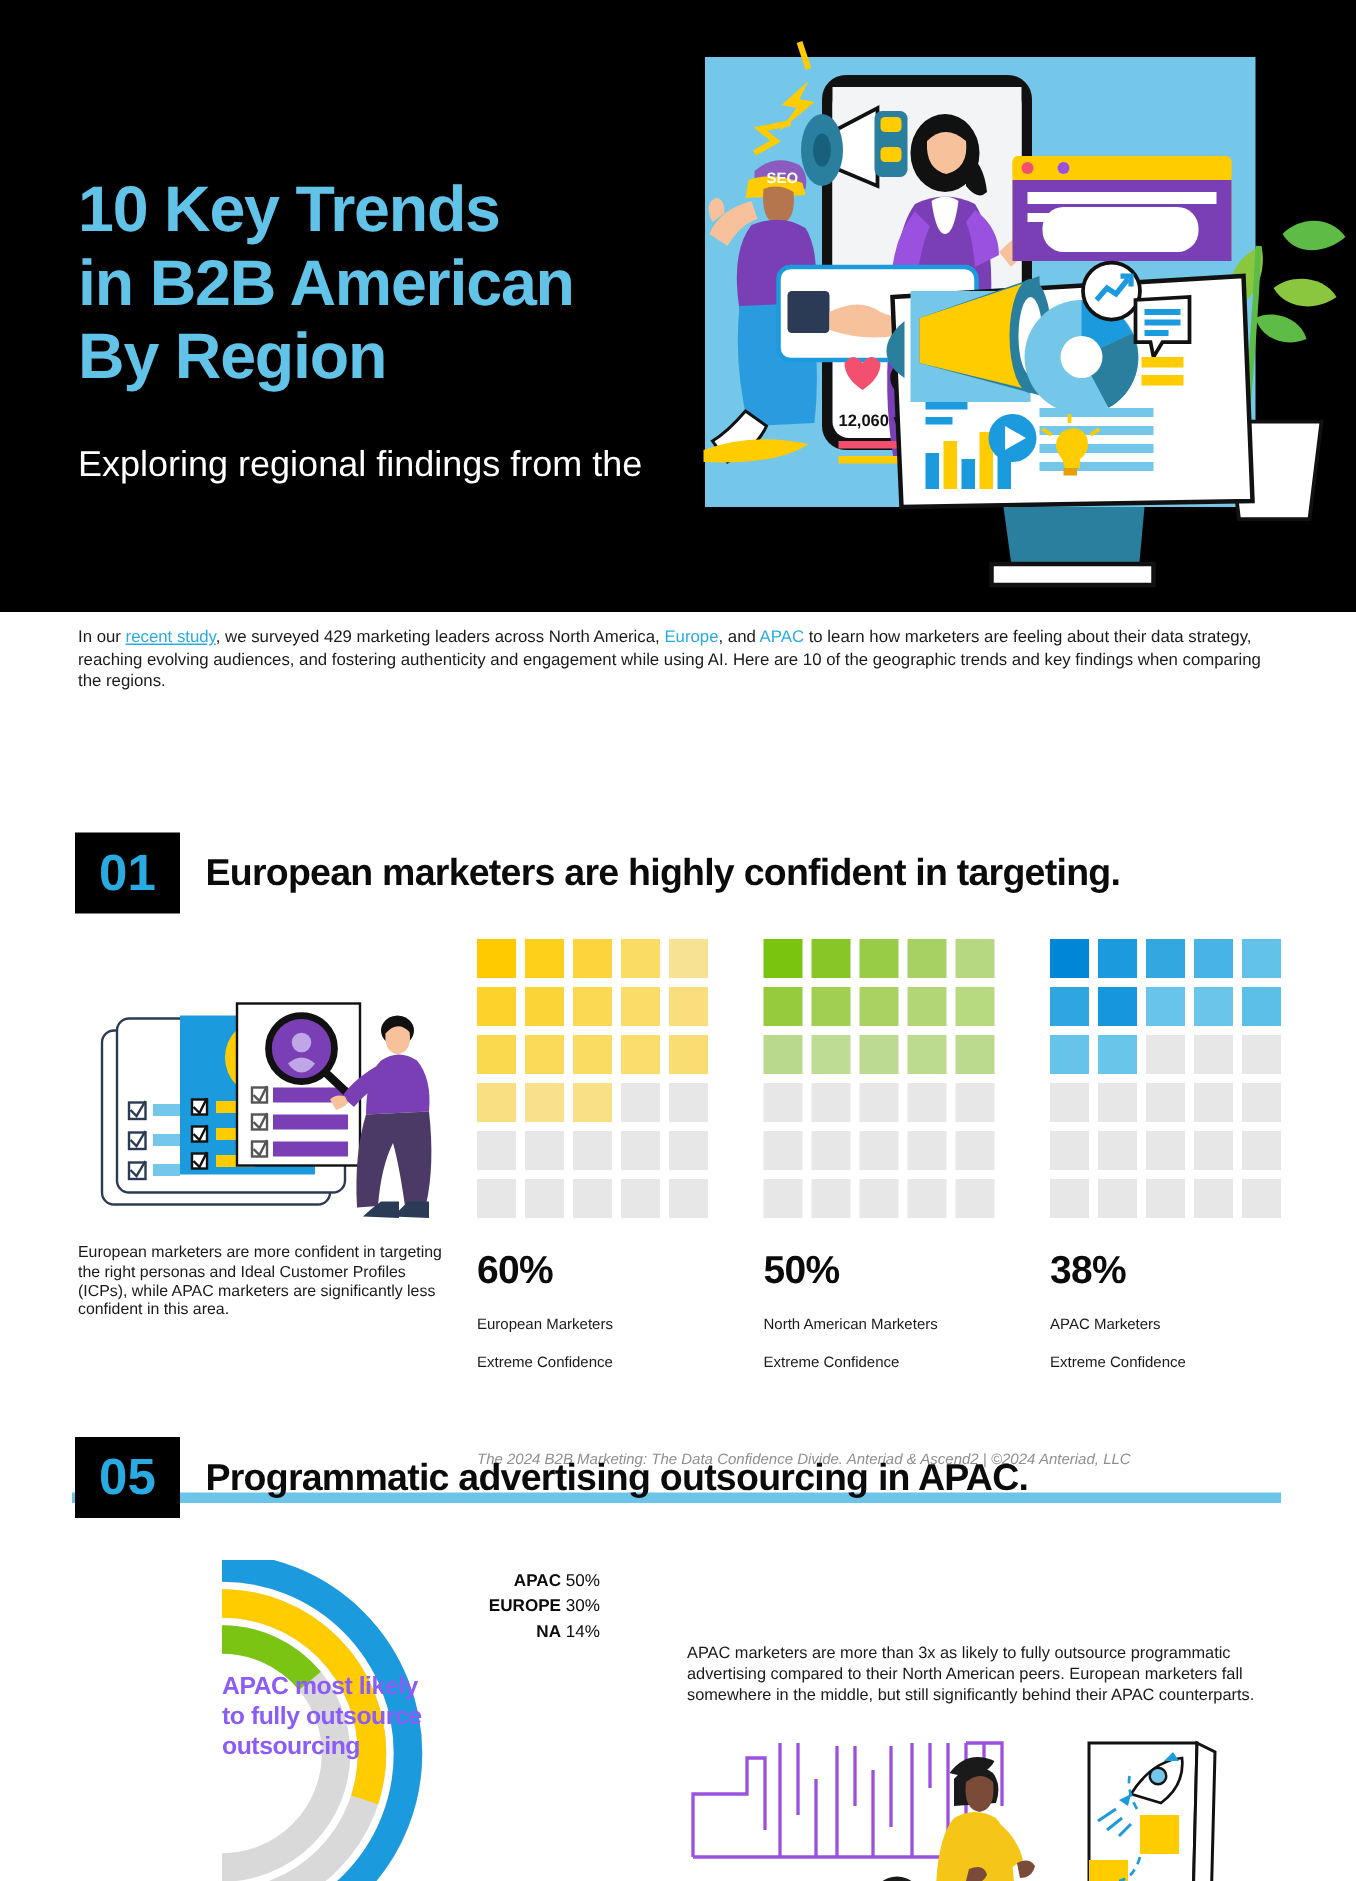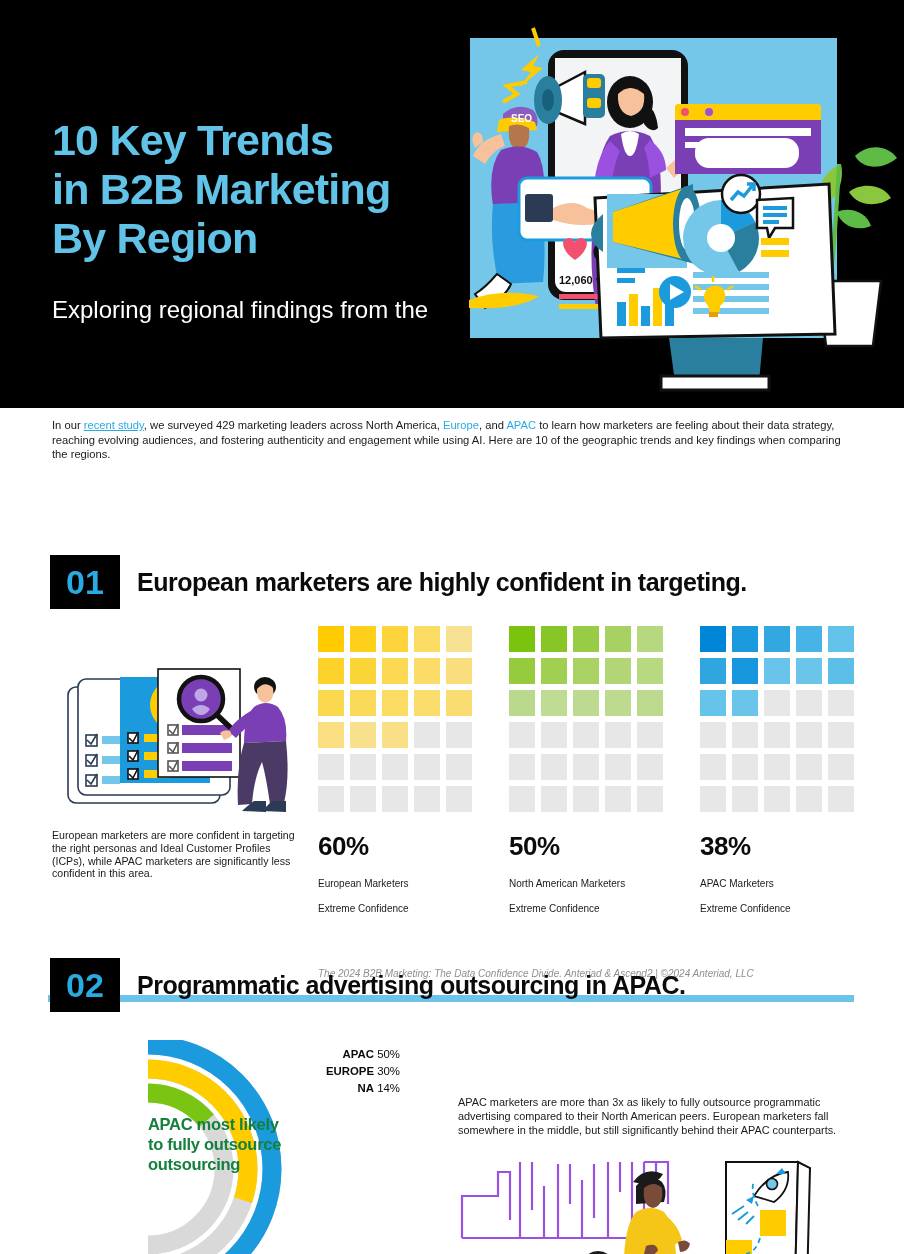--- a/index.html
+++ b/index.html
@@ -112,41 +112,41 @@
   .s2-body { position: relative; margin-top: 14px; }
   .donut-wrap { position: absolute; left: 148px; top: 14px; width: 262px; height: 262px; }
   .legend { position: absolute; left: 0px; top: 6px; width: 252px; text-align: right; }
   .legend-row {
     font-size: 11.4px; line-height: 17px; color: #0b0b0b;
     font-family: "Liberation Sans", sans-serif;
   }
   .legend-row b { font-weight: 700; }
   .donut-caption {
     position: absolute; left: 0px; top: 74px; width: 222px; text-align: left;
-    font-size: 16.5px; line-height: 20px; font-weight: 700; color: #15803d;
+    font-size: 16.5px; line-height: 20px; font-weight: 700; color: #8b5cf6;
     letter-spacing: -0.3px; font-family: "Liberation Sans", sans-serif;
   }
   .s2-text {
     position: absolute; left: 458px; top: 70px; width: 382px;
     font-size: 10.9px; line-height: 13.8px; color: #1a1a1a;
     font-family: "Liberation Sans", sans-serif;
   }
   .s2-art { position: absolute; left: 458px; top: 132px; width: 400px; height: 168px; }
 </style>
 </head>
 <body>
 
 <div class="page">
 
   <div class="hero">
 
 
     <div class="hero-title">
       <div>10 Key Trends</div>
-      <div>in B2B Marketing</div>
+      <div>in B2B American</div>
       <div>By Region</div>
     </div>
 
     <div class="hero-sub">
       <div>Exploring regional findings from the</div>
     </div>
 
     <svg class="hero-art" viewBox="0 0 441 376">
       <rect x="7" y="22" width="367" height="300" fill="#74C7E8"></rect>
 
@@ -470,21 +470,21 @@
         </div>
       </div>
 
       <div class="source">The 2024 B2B Marketing: The Data Confidence Divide. Anteriad &amp; Ascend2 | ©2024 Anteriad, LLC</div>
       <div class="divider"></div>
     </div>
   </div>
 
   <div class="s2">
     <div class="numrow">
-      <div class="numbox">02</div>
+      <div class="numbox">05</div>
       <div class="numtitle">Programmatic advertising outsourcing in APAC.</div>
     </div>
 
     <div class="s2-body">
 
       <div class="donut-wrap">
         <svg viewBox="0 0 262 262" width="262" height="262">
 
           <circle cx="0" cy="129" r="124" fill="none" stroke="#D9D9D9" stroke-width="19"></circle>
           <circle cx="0" cy="129" r="100" fill="none" stroke="#D9D9D9" stroke-width="19"></circle>

